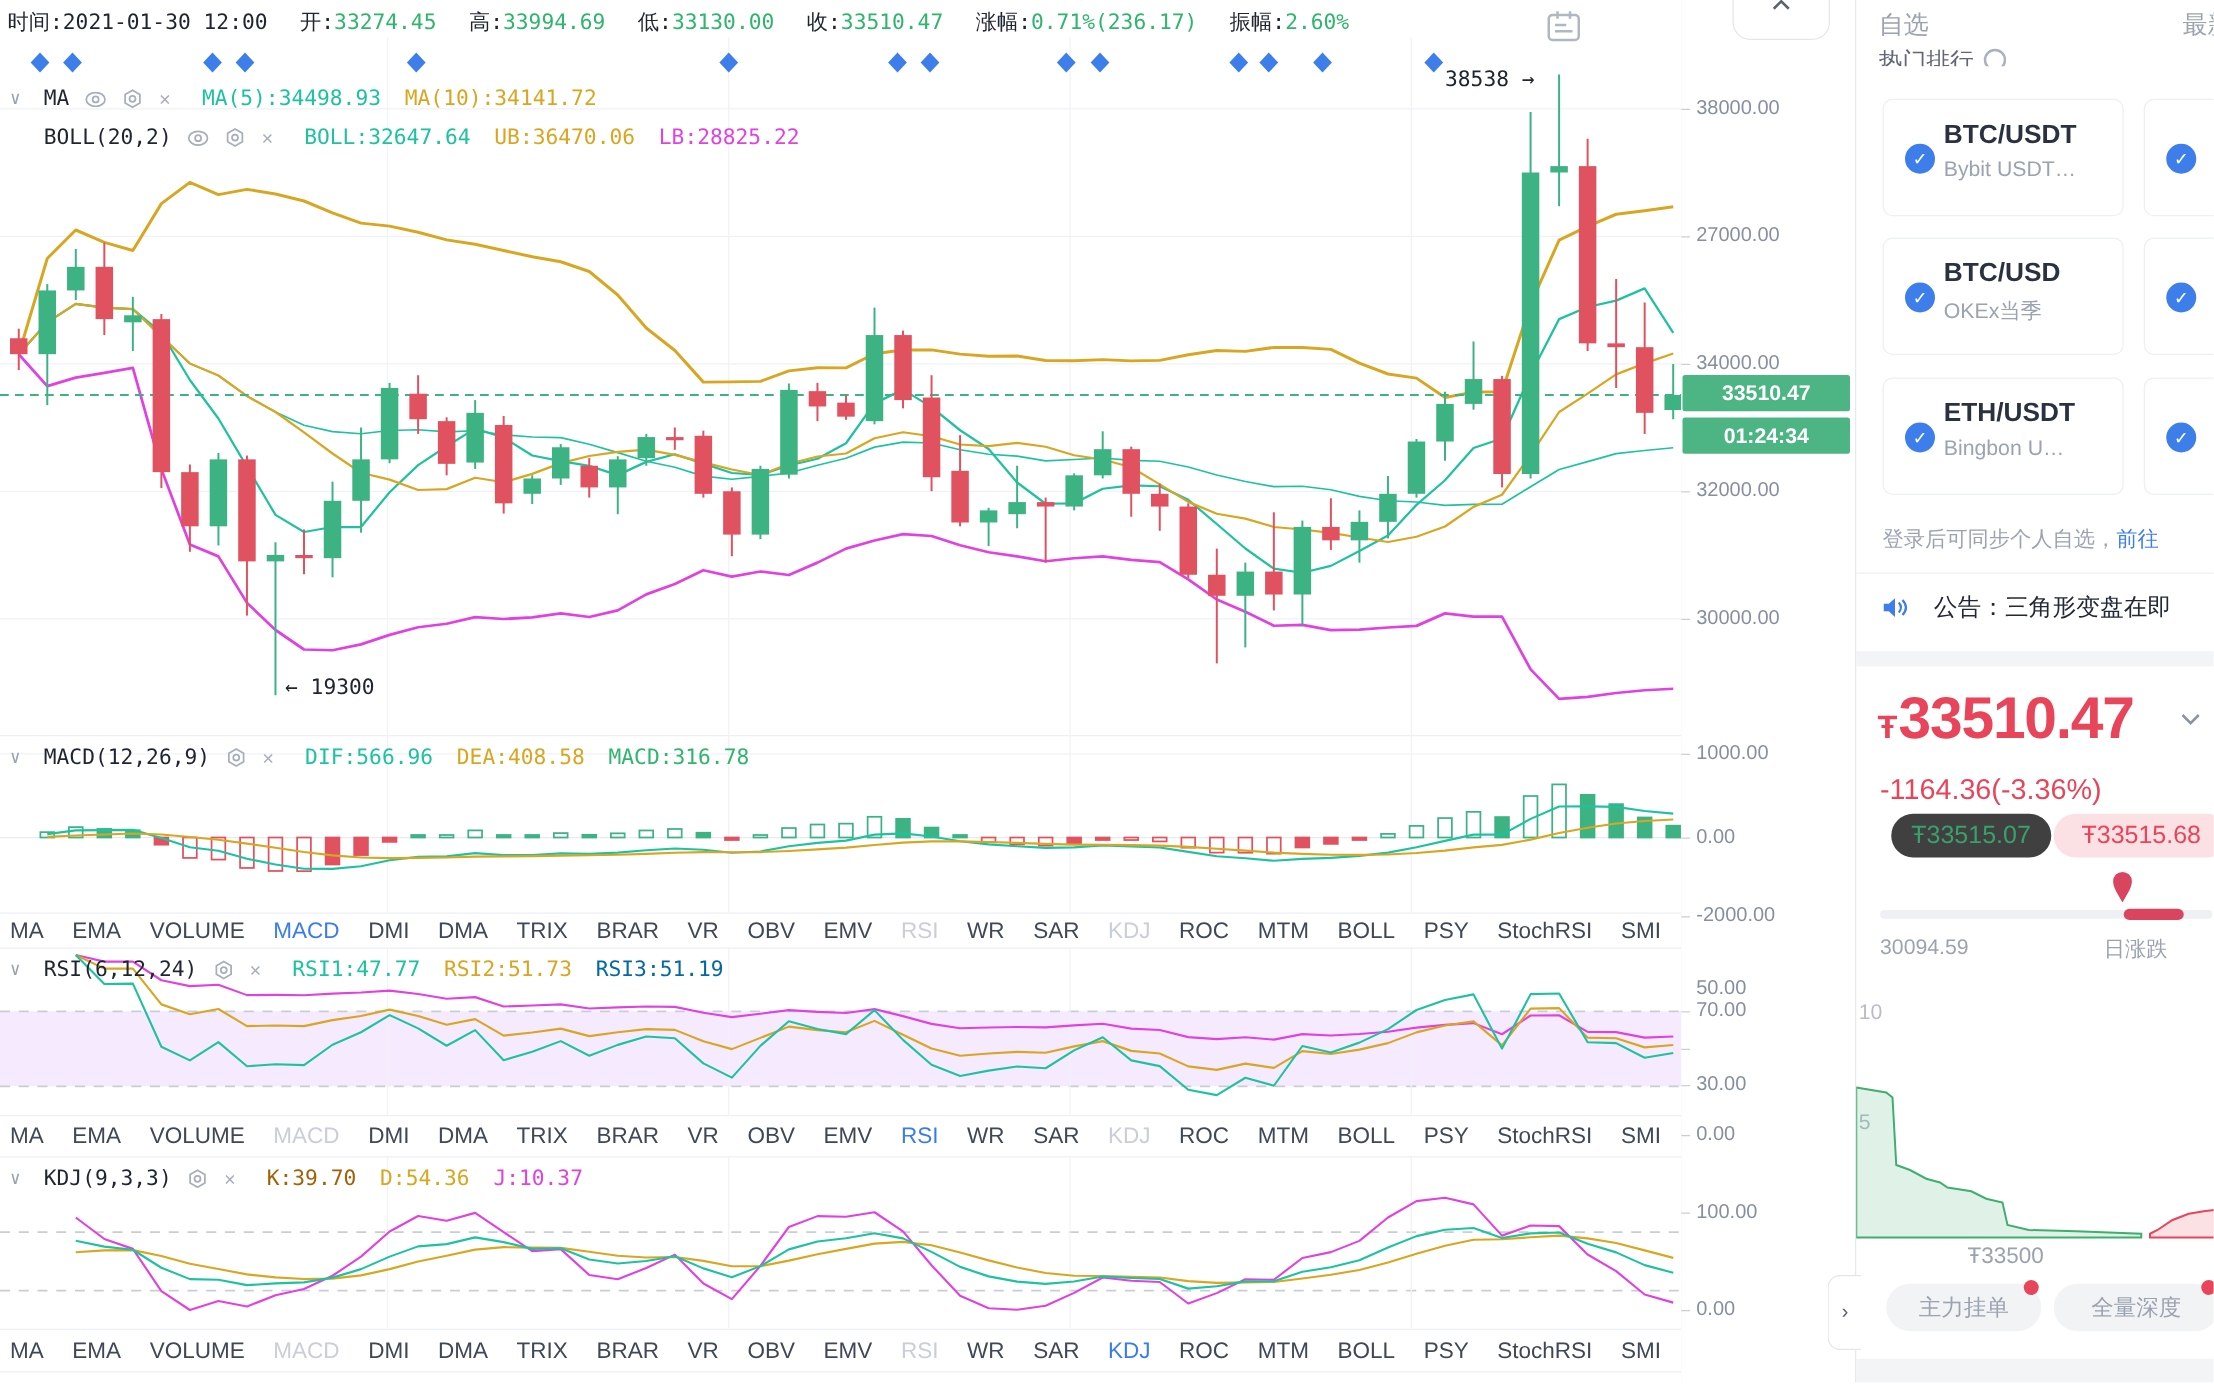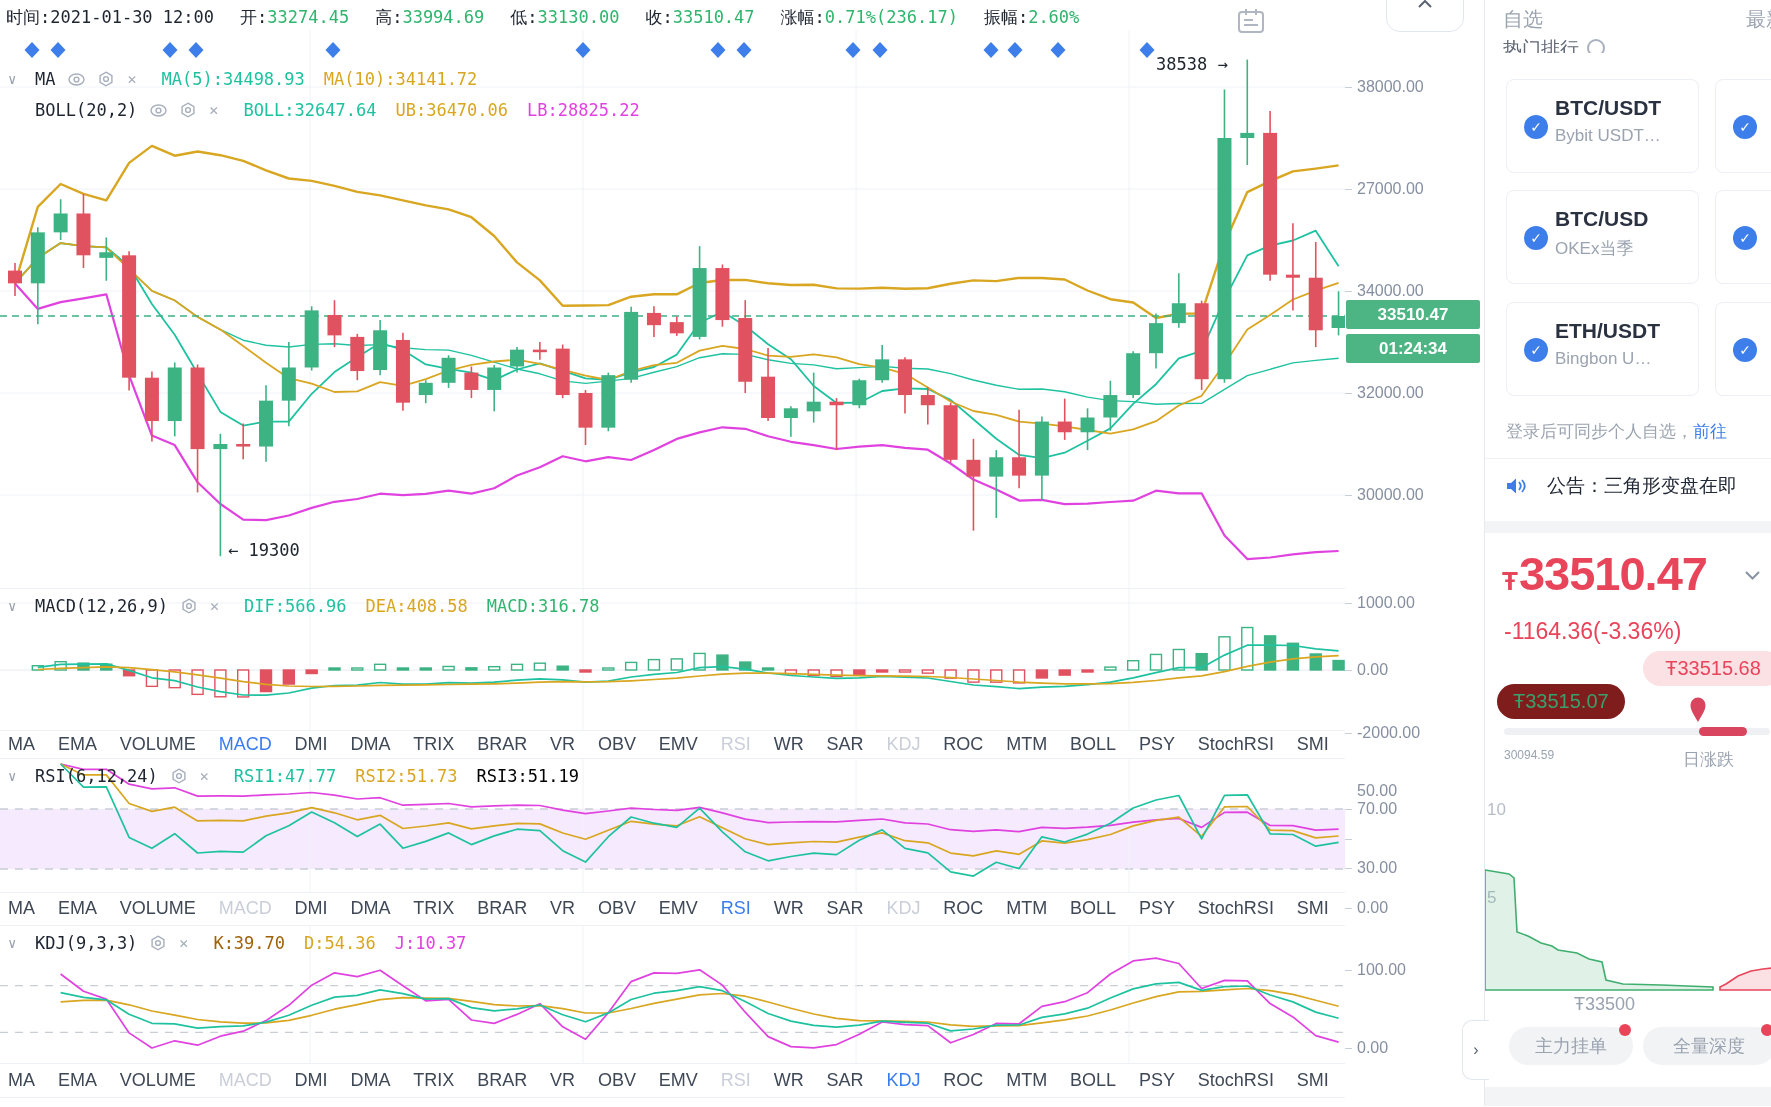--- a/index.html
+++ b/index.html
@@ -45,26 +45,26 @@
   #sync-row a{color:#3d7eea;text-decoration:none;cursor:pointer;}
   .sb-div{position:absolute;left:0;width:287px;height:1px;background:#eef0f4;}
   #ann-row{position:absolute;left:20px;top:473px;display:flex;align-items:center;gap:20px;font-size:19px;color:#222936;white-space:nowrap;width:260px;overflow:hidden;cursor:pointer;}
   .gray-band{position:absolute;left:0;width:287px;background:#f3f4f6;}
   #big-price{position:absolute;left:17px;top:546px;color:#e8445a;display:flex;align-items:baseline;}
   #big-price .cur{font-size:26px;font-weight:bold;margin-right:1px;}
   #big-price .val{font-size:47px;font-weight:bold;letter-spacing:-1px;}
   #price-chev{position:absolute;left:259px;top:570px;color:#8a93a2;}
   #chg-row{position:absolute;left:19px;top:618px;font-size:23px;color:#e8445a;white-space:nowrap;}
   .pill{position:absolute;top:651px;height:35px;border-radius:18px;font-size:20px;display:flex;align-items:center;justify-content:center;padding:0 16px;box-sizing:border-box;cursor:pointer;}
-  #pill-bid{left:12px;background:#7f1d1d;color:#3aa06b;margin-top:33px;}
+  #pill-bid{left:28px;background:#404040;color:#3aa06b;}
   #pill-ask{left:158px;background:#fbe0e4;color:#e8445a;width:140px;}
   #slider-track{position:absolute;left:19px;top:728px;width:266px;height:7px;border-radius:4px;background:#eef0f3;cursor:pointer;}
   #slider-fill{position:absolute;left:214px;top:727px;width:48px;height:9px;border-radius:5px;background:#d9455f;}
   #slider-pin{position:absolute;left:203px;top:694px;}
-  #range-low{position:absolute;left:19px;top:748px;font-size:12px;color:#9aa3b0;}
+  #range-low{position:absolute;left:19px;top:748px;font-size:17px;color:#9aa3b0;}
   #range-lab{position:absolute;left:198px;top:748px;font-size:17px;color:#9aa3b0;}
   .depth-lab{position:absolute;left:2px;font-size:17px;color:#b6bdc8;}
   #depth-price{position:absolute;left:89px;top:994px;font-size:18px;color:#9aa3b0;}
   .sb-btn{position:absolute;top:1027px;height:38px;border-radius:19px;background:#f2f3f5;color:#9aa3b0;font-size:18px;display:flex;align-items:center;justify-content:center;cursor:pointer;}
   .red-dot{position:absolute;width:12px;height:12px;border-radius:50%;background:#e8445a;top:1024px;}
   svg{display:block;}
 </style>
 </head>
 <body>
 
@@ -396,21 +396,21 @@
         <span class="ind-name">RSI(6,12,24)</span>
         <span class="icon-gray">
           <svg width="16" height="16" viewBox="0 0 16 16">
             <path d="M8 1.2 L13.9 4.6 L13.9 11.4 L8 14.8 L2.1 11.4 L2.1 4.6 Z" fill="none" stroke="#a7aebc" stroke-width="1.4"></path>
             <circle cx="8" cy="8" r="2.4" fill="none" stroke="#a7aebc" stroke-width="1.4"></circle>
           </svg>
         </span>
         <span class="icon-gray">✕</span>
         <span style="color: rgb(31, 194, 160); margin-left: 12px;">RSI1:47.77</span>
         <span style="color: rgb(217, 166, 33); margin-left: 6px;">RSI2:51.73</span>
-        <span style="color: #000000; margin-left: 6px;">RSI3:51.19</span>
+        <span style="color: #0369a1; margin-left: 6px;">RSI3:51.19</span>
       </div>
       <div class="ind-row mono" style="top: 932px; left: 8px;">
         <span class="ind-chev">∨</span>
         <span class="ind-name">KDJ(9,3,3)</span>
         <span class="icon-gray">
           <svg width="16" height="16" viewBox="0 0 16 16">
             <path d="M8 1.2 L13.9 4.6 L13.9 11.4 L8 14.8 L2.1 11.4 L2.1 4.6 Z" fill="none" stroke="#a7aebc" stroke-width="1.4"></path>
             <circle cx="8" cy="8" r="2.4" fill="none" stroke="#a7aebc" stroke-width="1.4"></circle>
           </svg>
         </span>

